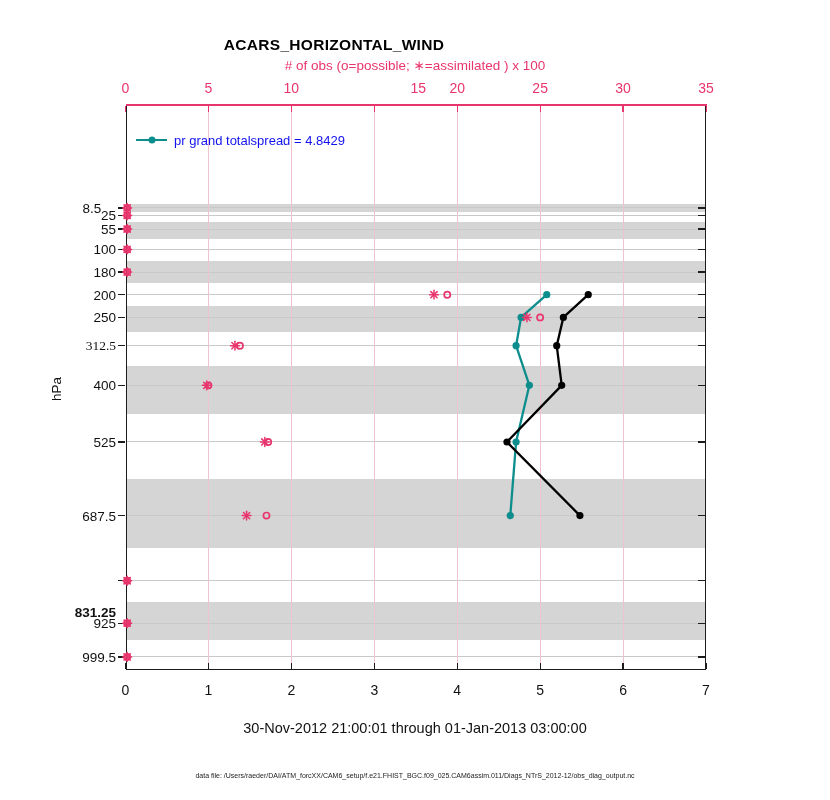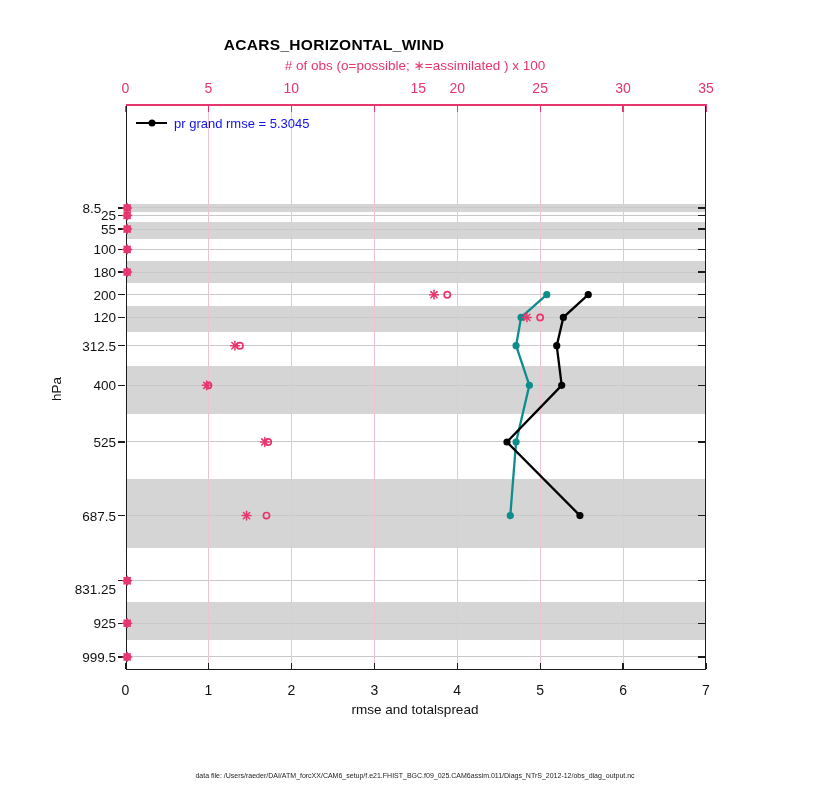--- a/index.html
+++ b/index.html
@@ -110,36 +110,36 @@
       <div class="abs tick" style="left: 698px; top: 248.81px; width: 7px; height: 1.2px;"></div>
       <div class="abs ylabels" style="left: 44px; top: 249.41px;">100</div>
       <div class="abs tick" style="left: 118px; top: 271.465px; width: 7px; height: 1.2px;"></div>
       <div class="abs tick" style="left: 698px; top: 271.465px; width: 7px; height: 1.2px;"></div>
       <div class="abs ylabels" style="left: 44px; top: 272.065px;">180</div>
       <div class="abs tick" style="left: 118px; top: 294.12px; width: 7px; height: 1.2px;"></div>
       <div class="abs tick" style="left: 698px; top: 294.12px; width: 7px; height: 1.2px;"></div>
       <div class="abs ylabels" style="left: 44px; top: 294.72px;">200</div>
       <div class="abs tick" style="left: 118px; top: 316.775px; width: 7px; height: 1.2px;"></div>
       <div class="abs tick" style="left: 698px; top: 316.775px; width: 7px; height: 1.2px;"></div>
-      <div class="abs ylabels" style="left: 44px; top: 317.375px;">120</div>
+      <div class="abs ylabels" style="left: 44px; top: 317.375px;">250</div>
       <div class="abs tick" style="left: 118px; top: 345.094px; width: 7px; height: 1.2px;"></div>
       <div class="abs tick" style="left: 698px; top: 345.094px; width: 7px; height: 1.2px;"></div>
-      <div class="abs ylabels" style="left: 44px; top: 345.694px;">312.5</div>
+      <div class="abs ylabels" style="left: 44px; top: 345.694px; font-family: Liberation Serif, serif;">312.5</div>
       <div class="abs tick" style="left: 118px; top: 384.74px; width: 7px; height: 1.2px;"></div>
       <div class="abs tick" style="left: 698px; top: 384.74px; width: 7px; height: 1.2px;"></div>
       <div class="abs ylabels" style="left: 44px; top: 385.34px;">400</div>
       <div class="abs tick" style="left: 118px; top: 441.377px; width: 7px; height: 1.2px;"></div>
       <div class="abs tick" style="left: 698px; top: 441.377px; width: 7px; height: 1.2px;"></div>
       <div class="abs ylabels" style="left: 44px; top: 441.977px;">525</div>
       <div class="abs tick" style="left: 118px; top: 515.006px; width: 7px; height: 1.2px;"></div>
       <div class="abs tick" style="left: 698px; top: 515.006px; width: 7px; height: 1.2px;"></div>
       <div class="abs ylabels" style="left: 44px; top: 515.606px;">687.5</div>
       <div class="abs tick" style="left: 118px; top: 580.139px; width: 7px; height: 1.2px;"></div>
       <div class="abs tick" style="left: 698px; top: 580.139px; width: 7px; height: 1.2px;"></div>
-      <div class="abs ylabels" style="left: 44px; top: 589px;">831.25</div>
+      <div class="abs ylabels" style="left: 44px; top: 612px; font-weight: bold;">831.25</div>
       <div class="abs tick" style="left: 118px; top: 622.617px; width: 7px; height: 1.2px;"></div>
       <div class="abs tick" style="left: 698px; top: 622.617px; width: 7px; height: 1.2px;"></div>
       <div class="abs ylabels" style="left: 44px; top: 623.217px;">925</div>
       <div class="abs tick" style="left: 118px; top: 656.373px; width: 7px; height: 1.2px;"></div>
       <div class="abs tick" style="left: 698px; top: 656.373px; width: 7px; height: 1.2px;"></div>
       <div class="abs ylabels" style="left: 44px; top: 656.973px;">999.5</div>
     </div>
 
   <div class="abs plotframe"></div>
   <div class="abs topedge"></div>
@@ -224,23 +224,23 @@
       <line x1="122.75857142857143" y1="623.2175" x2="131.55857142857144" y2="623.2175" stroke="#e8356d" stroke-width="1.5" stroke-linecap="round"></line>
       <line x1="124.04733142857144" y1="620.10626" x2="130.26981142857144" y2="626.3287399999999" stroke="#e8356d" stroke-width="1.5" stroke-linecap="round"></line>
       <line x1="124.04733142857144" y1="626.3287399999999" x2="130.26981142857144" y2="620.10626" stroke="#e8356d" stroke-width="1.5" stroke-linecap="round"></line>
       <circle cx="127.15857142857143" cy="656.97345" r="3.1" fill="none" stroke="#e8356d" stroke-width="1.7"></circle>
       <line x1="127.15857142857143" y1="652.57345" x2="127.15857142857143" y2="661.3734499999999" stroke="#e8356d" stroke-width="1.5" stroke-linecap="round"></line>
       <line x1="122.75857142857143" y1="656.97345" x2="131.55857142857144" y2="656.97345" stroke="#e8356d" stroke-width="1.5" stroke-linecap="round"></line>
       <line x1="124.04733142857144" y1="653.86221" x2="130.26981142857144" y2="660.0846899999999" stroke="#e8356d" stroke-width="1.5" stroke-linecap="round"></line>
       <line x1="124.04733142857144" y1="660.0846899999999" x2="130.26981142857144" y2="653.86221" stroke="#e8356d" stroke-width="1.5" stroke-linecap="round"></line>
     </svg>
 
-  <div class="legend-row" style="top:115px;">
-    <span class="sample" id="ls0" style="background: rgb(0, 0, 0);">
-        <span class="dot" style="background: rgb(0, 0, 0);"></span>
+  <div class="legend-row" style="top:132px;">
+    <span class="sample" id="ls1" style="background: rgb(14, 141, 141);">
+        <span class="dot" style="background: rgb(14, 141, 141);"></span>
       </span>
-    <span class="ltext">pr grand rmse = 5.3045</span>
+    <span class="ltext">pr grand totalspread = 4.8429</span>
   </div>
 
   <div class="abs ylab">hPa</div>
-  <div class="abs xlab">rmse and totalspread</div>
+  <div class="abs dateline">30-Nov-2012 21:00:01 through 01-Jan-2013 03:00:00</div>
   <div class="abs footer">data file: /Users/raeder/DAI/ATM_forcXX/CAM6_setup/f.e21.FHIST_BGC.f09_025.CAM6assim.011/Diags_NTrS_2012-12/obs_diag_output.nc</div>
 </div>
 
 </body></html>

